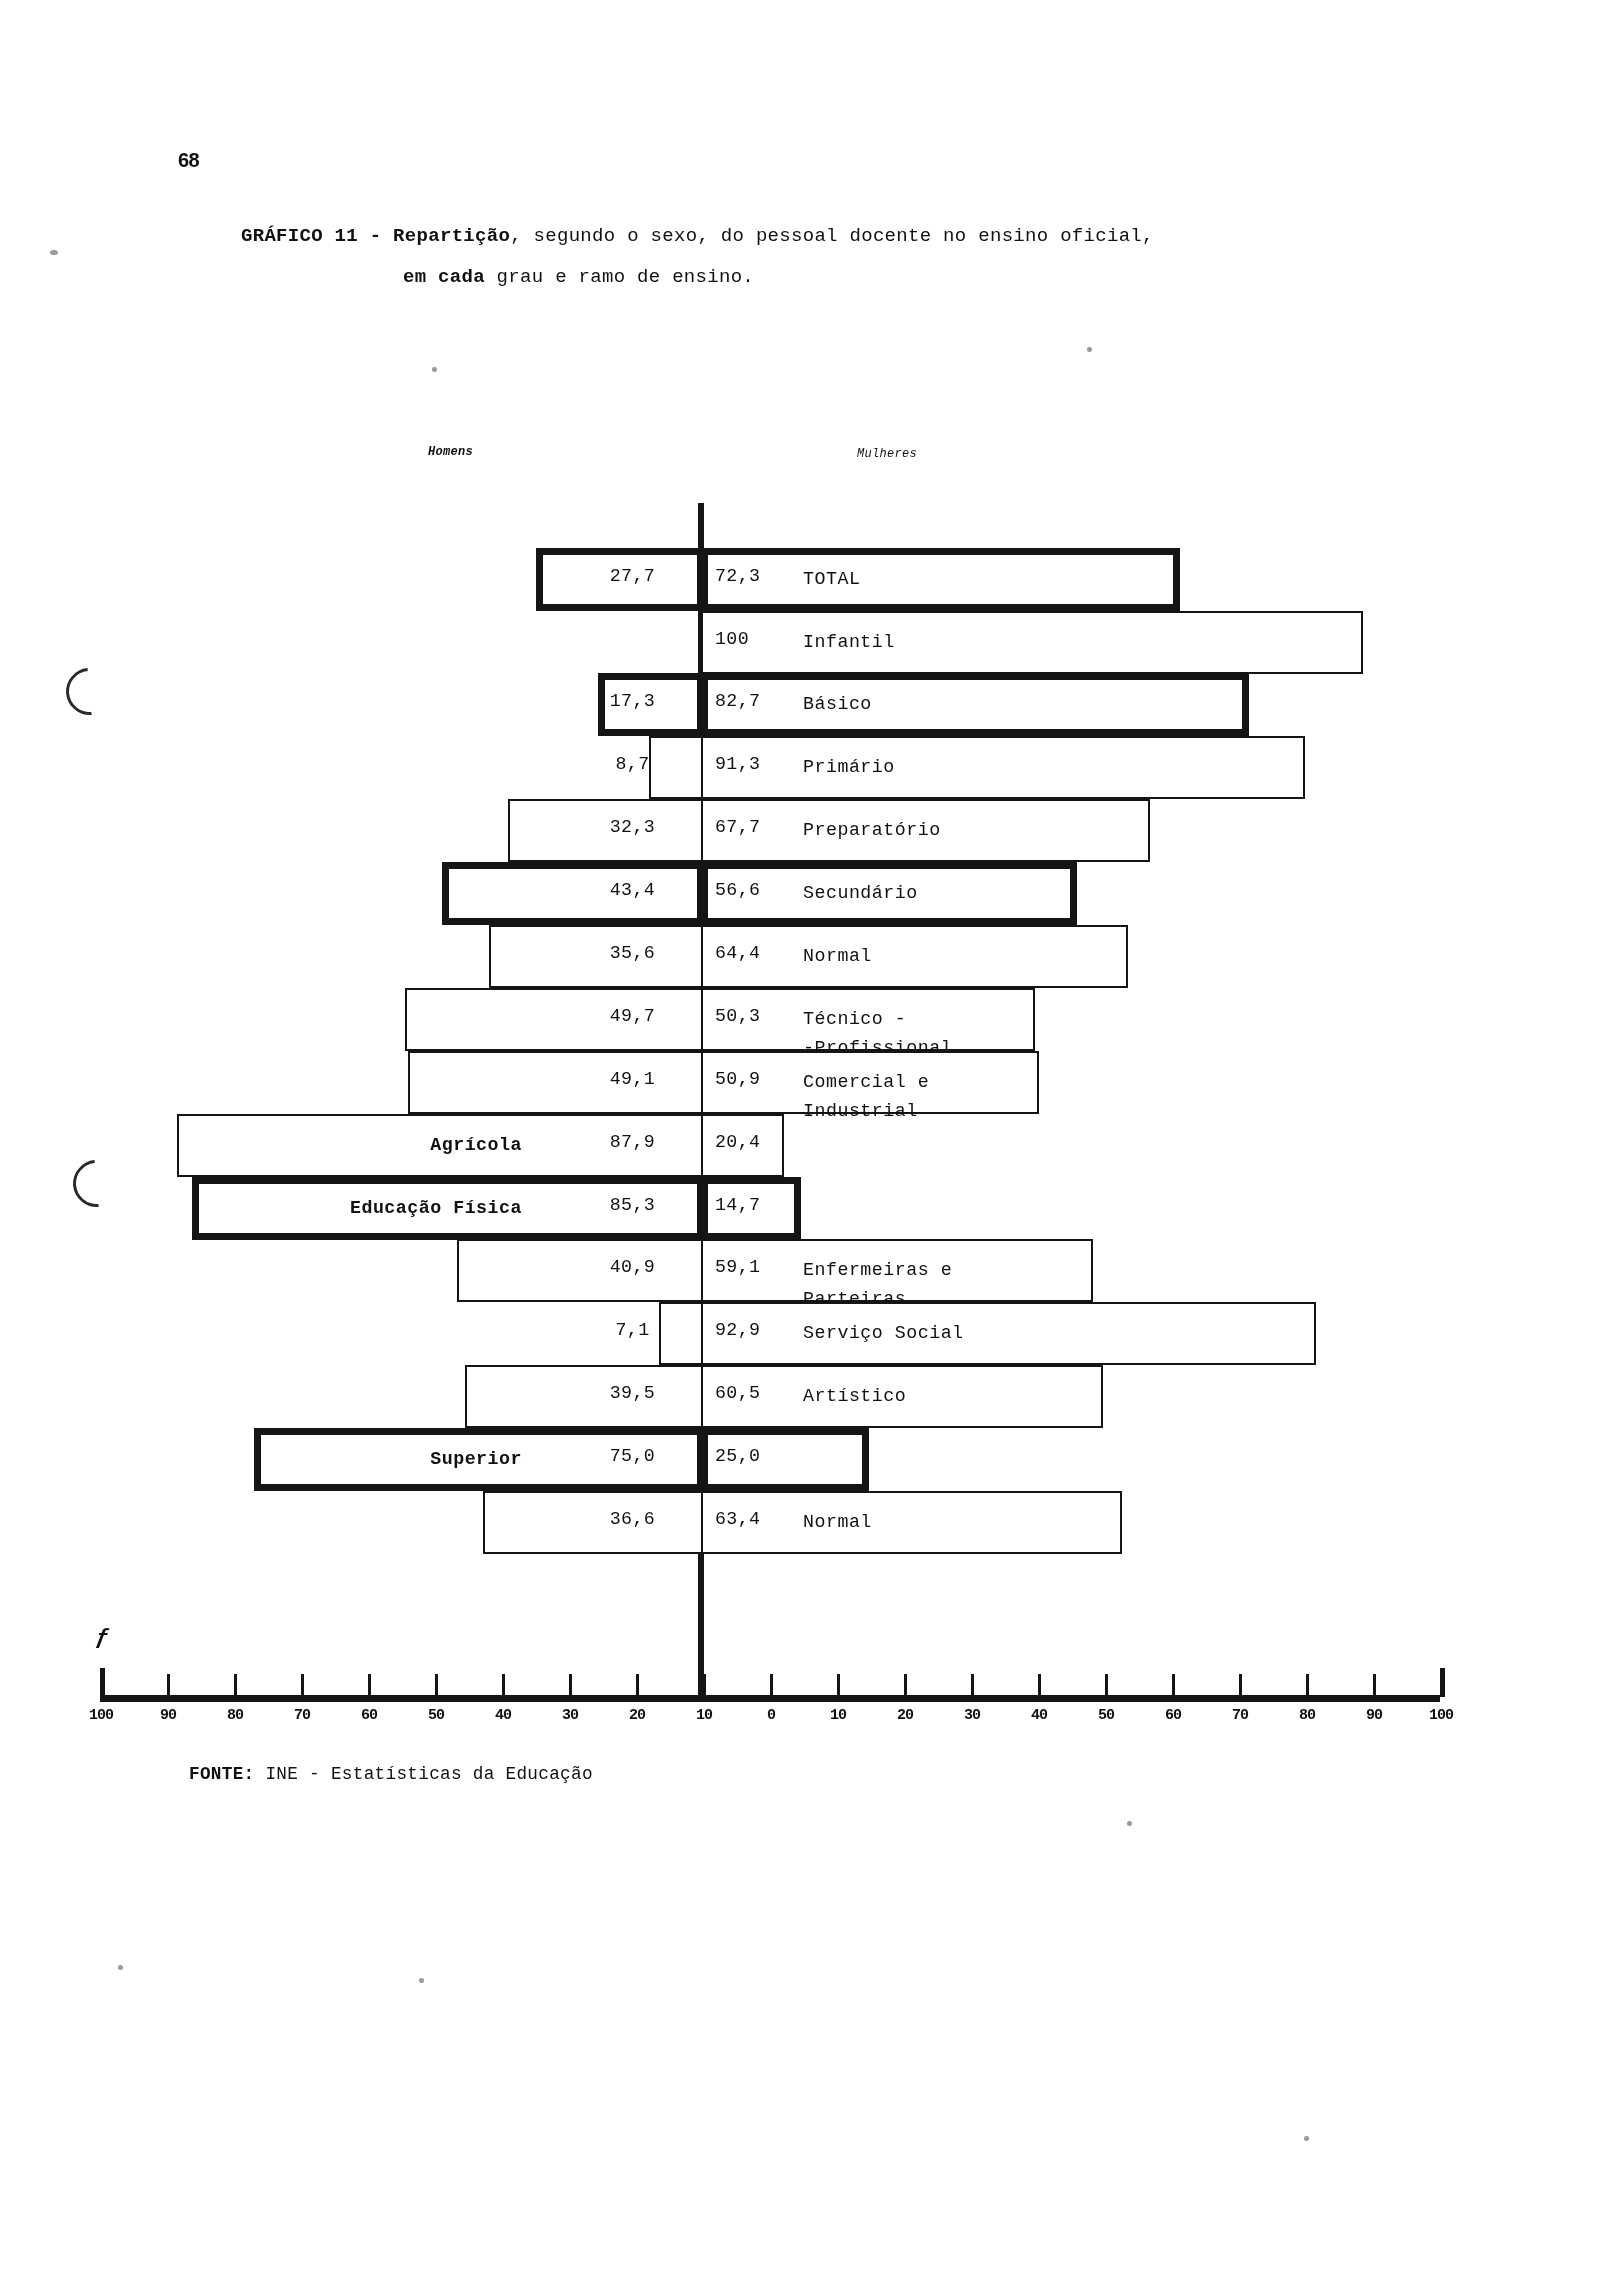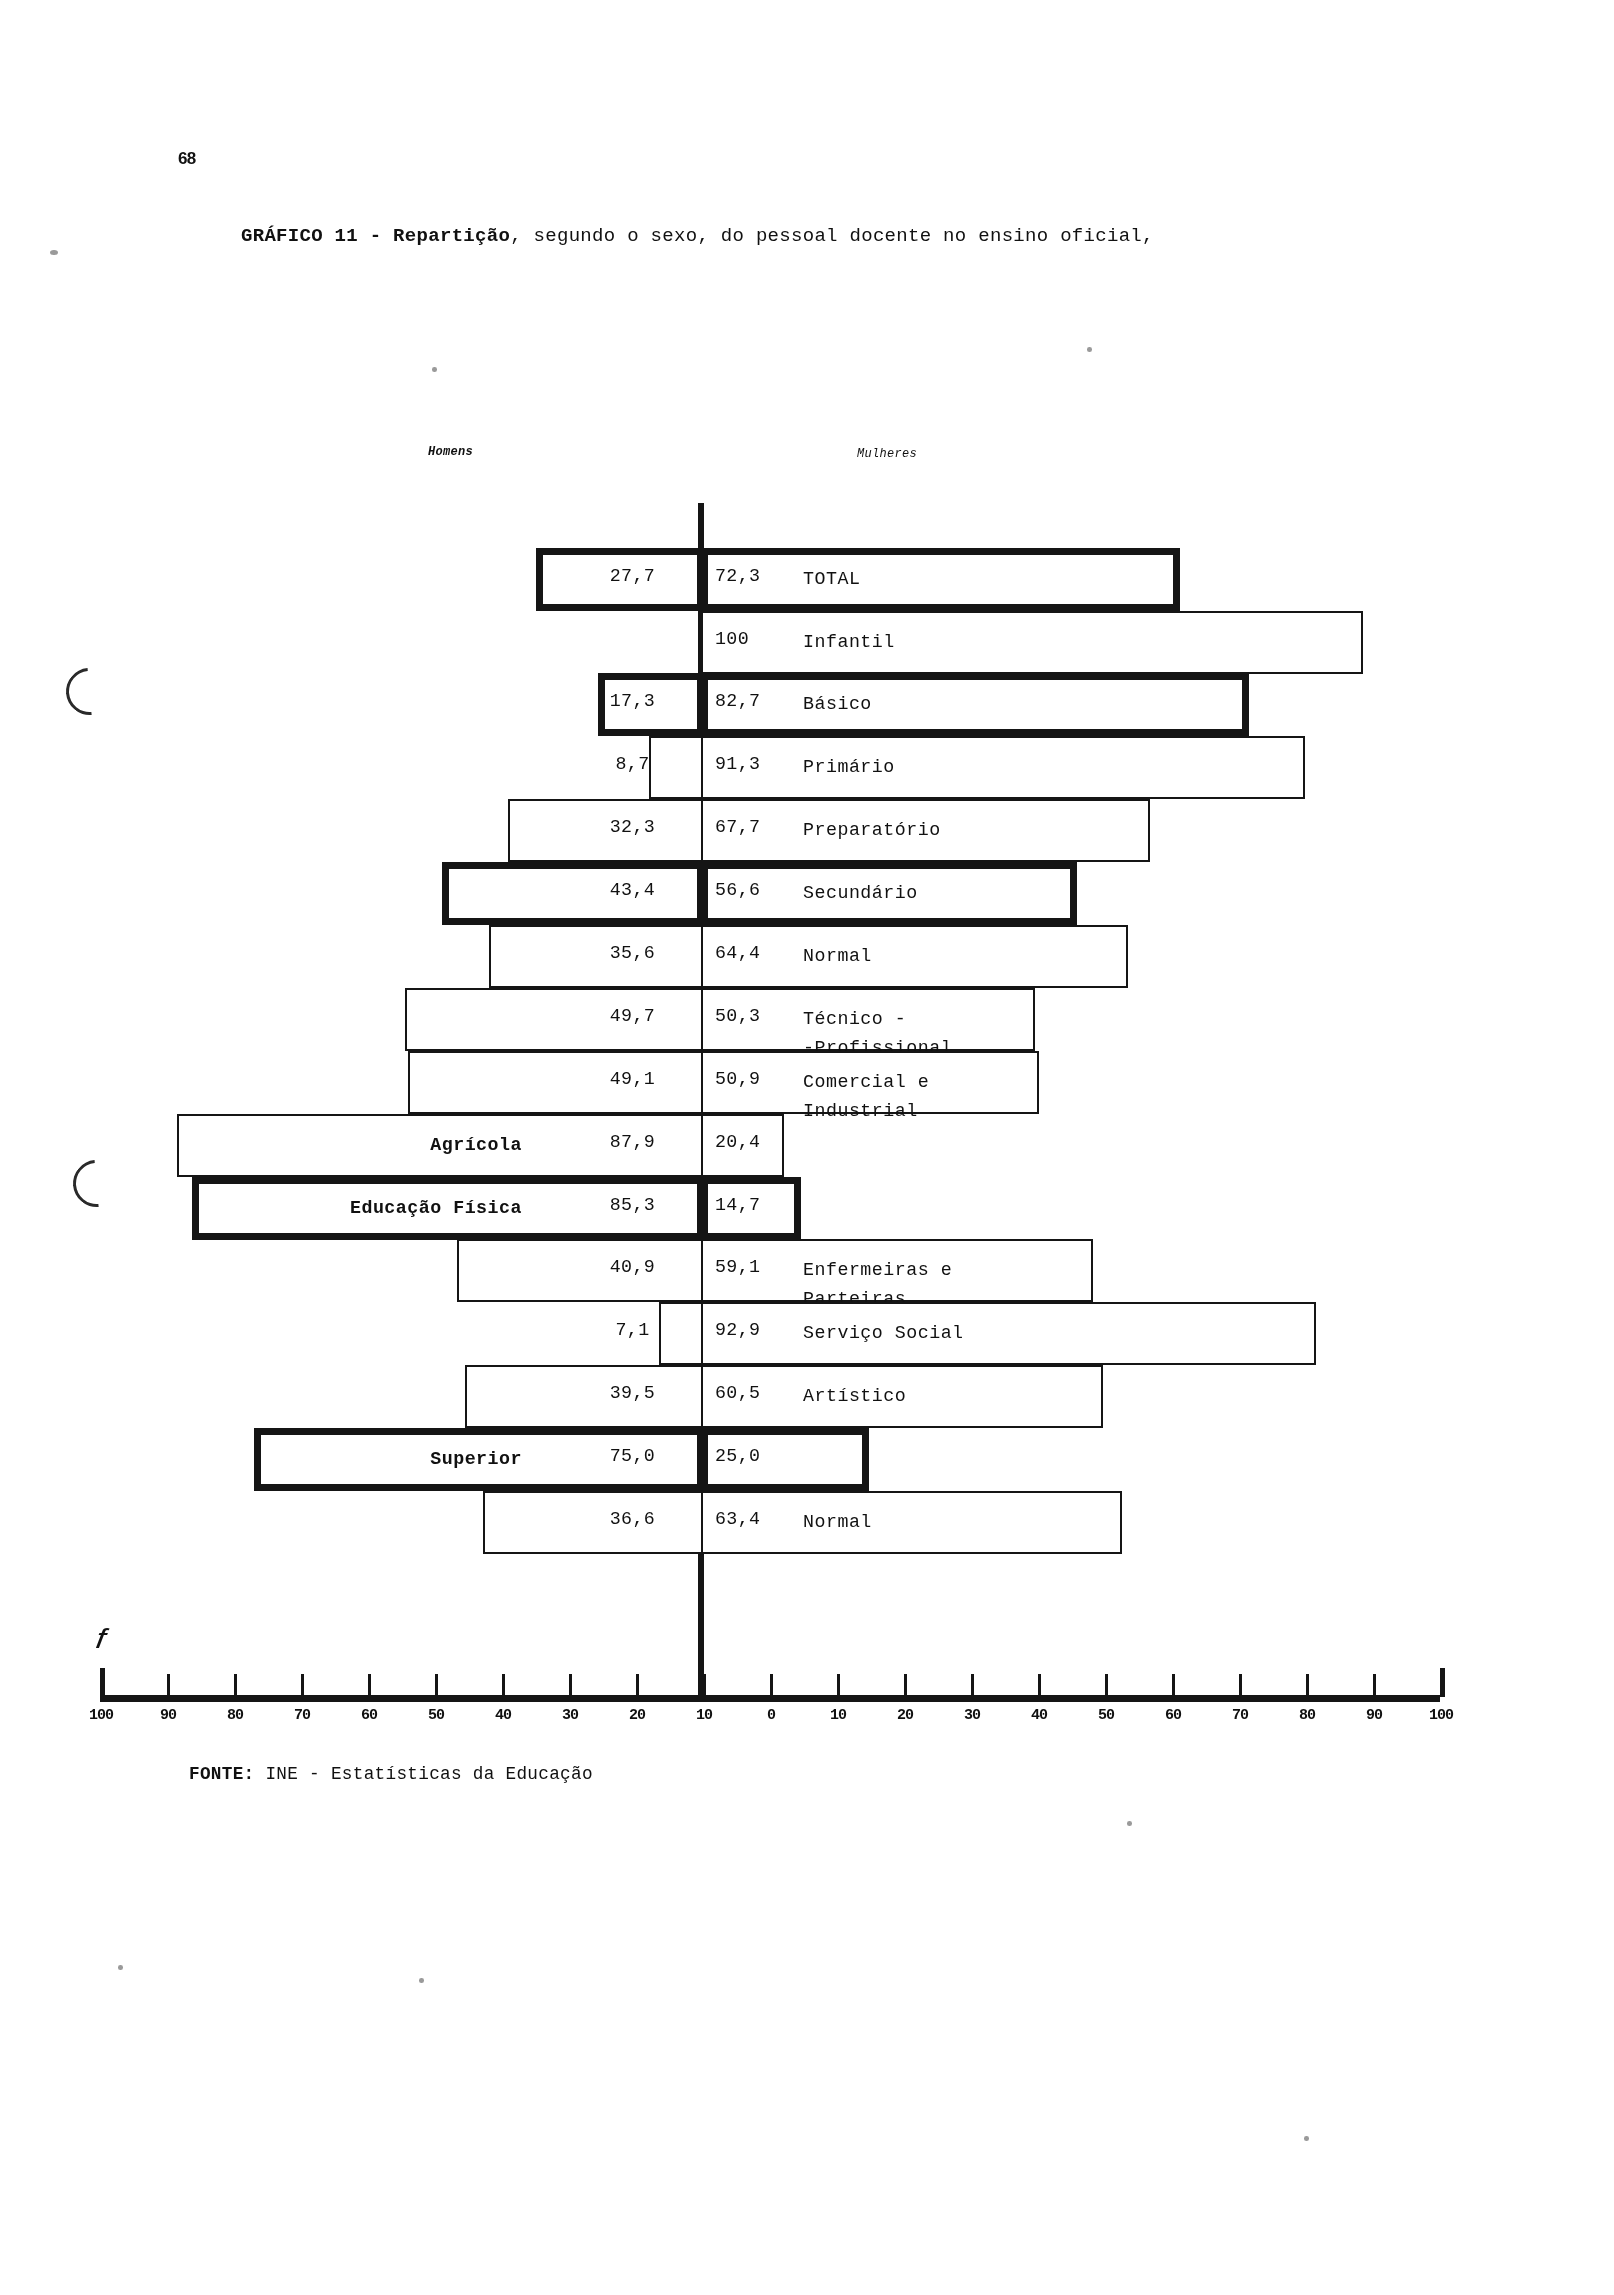--- a/index.html
+++ b/index.html
@@ -17,21 +17,21 @@
     overflow: hidden;
   }
 
   
   .page-number {
     position: absolute;
     left: 178px;
     top: 149px;
     font-family: "Liberation Sans", sans-serif;
     font-weight: bold;
-    font-size: 17px;
+    font-size: 20px;
     letter-spacing: -0.7px;
   }
 
   .title-block {
     position: absolute;
     left: 241px;
     top: 216px;
     width: 1179px;
     font-size: 19px;
     line-height: 41px;
@@ -175,20 +175,23 @@
   }
 </style>
 </head>
 <body>
 
 <div class="page-number">68</div>
 
 <div class="title-block">
   <div class="title-line1">
     <span class="bold">GRÁFICO 11 - Repartição</span><span>, segundo o sexo, do pessoal docente no ensino oficial,</span>
+  </div>
+  <div class="title-line2">
+    <span class="bold">em cada</span><span> grau e ramo de ensino.</span>
   </div>
 </div>
 
 <div class="arc" style="left:66px; top:668px; transform:rotate(40deg);"></div>
 <div class="arc" style="left:73px; top:1160px; transform:rotate(40deg);"></div>
 <div class="speck" style="left:50px; top:250px; width:7.9px; height:5.2px;"></div>
 <div class="speck" style="left:432px; top:367px; width:4.6px; height:4.6px;"></div>
 <div class="speck" style="left:1087px; top:347px; width:4.6px; height:4.6px;"></div>
 <div class="speck" style="left:1127px; top:1821px; width:4.6px; height:4.6px;"></div>
 <div class="speck" style="left:1304px; top:2136px; width:4.6px; height:4.6px;"></div>

